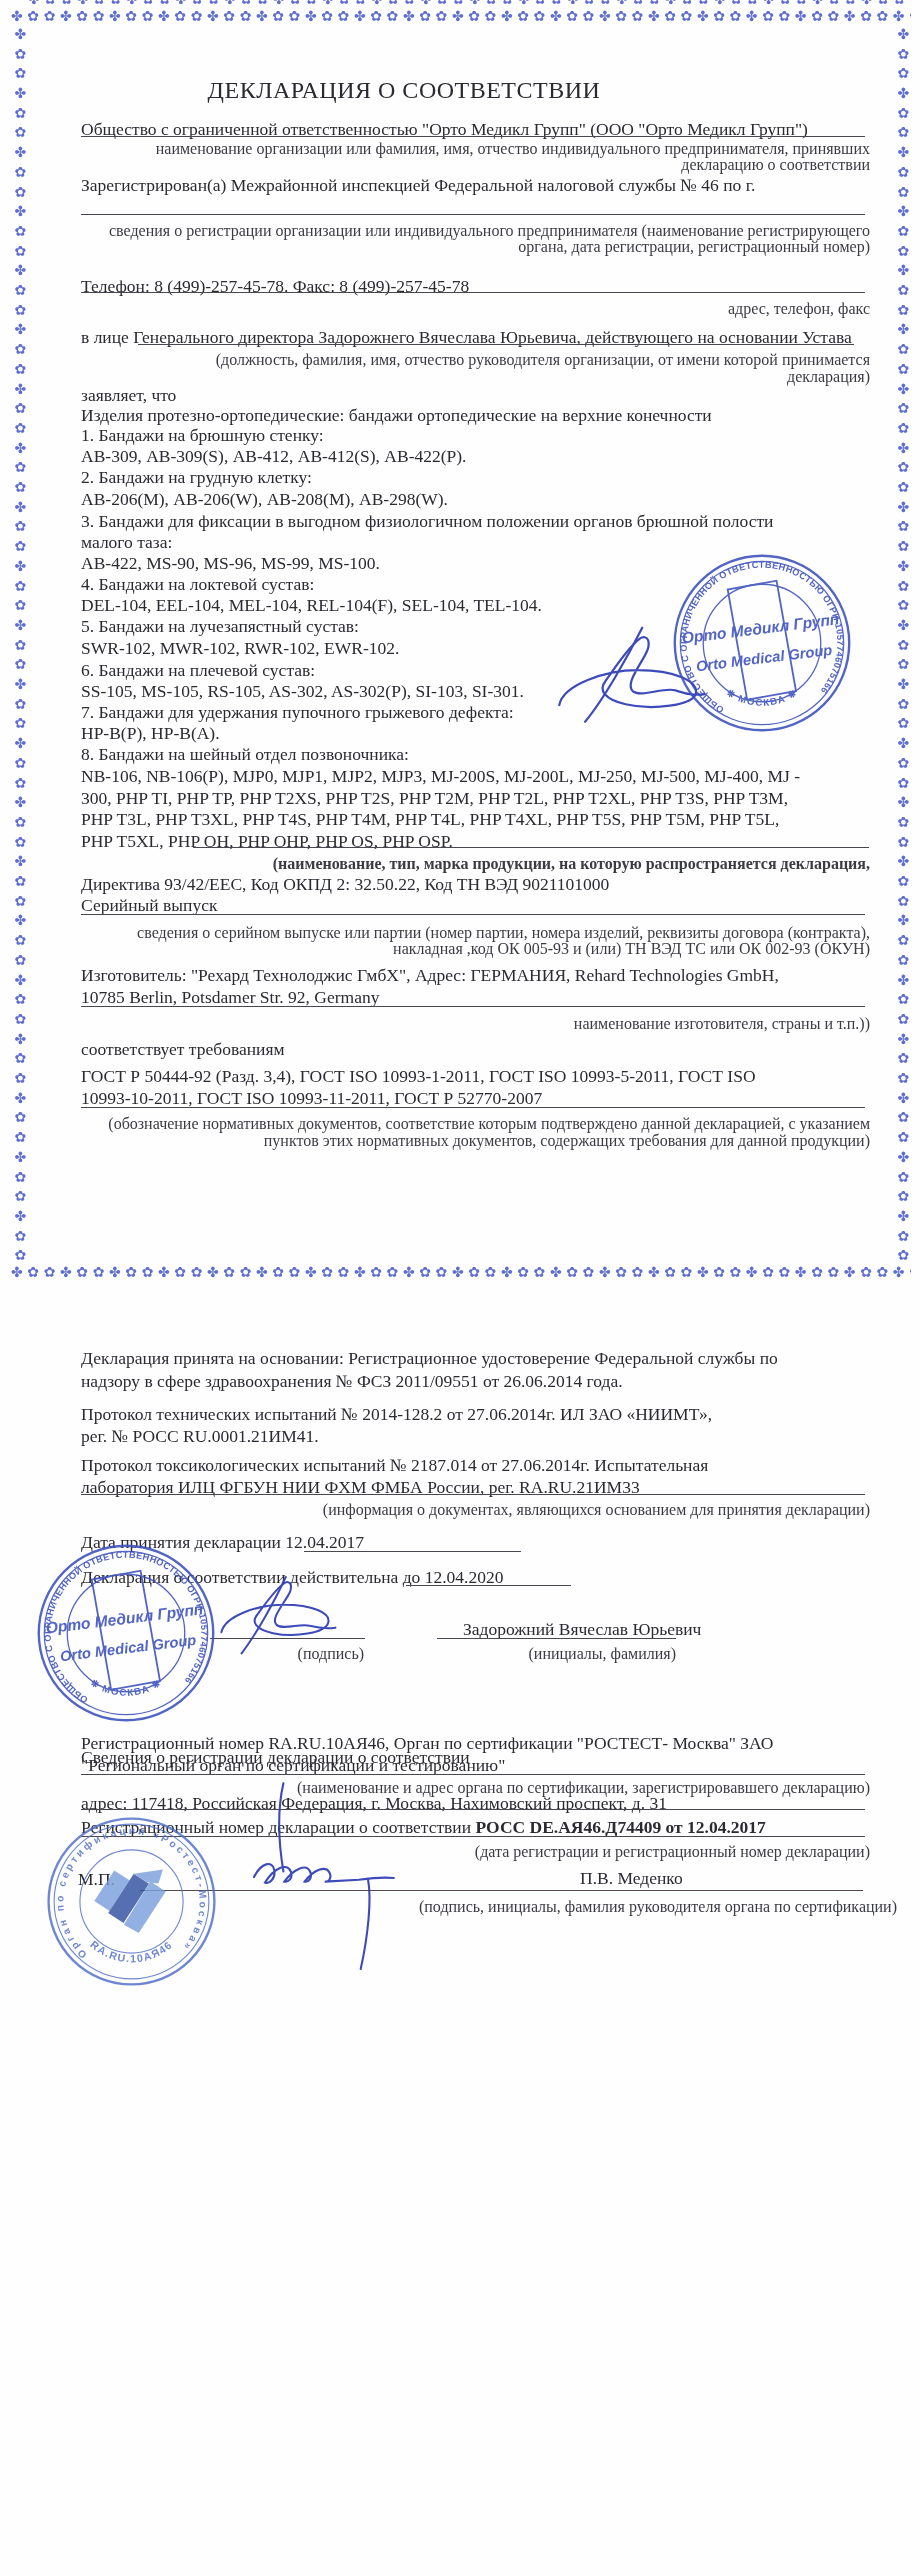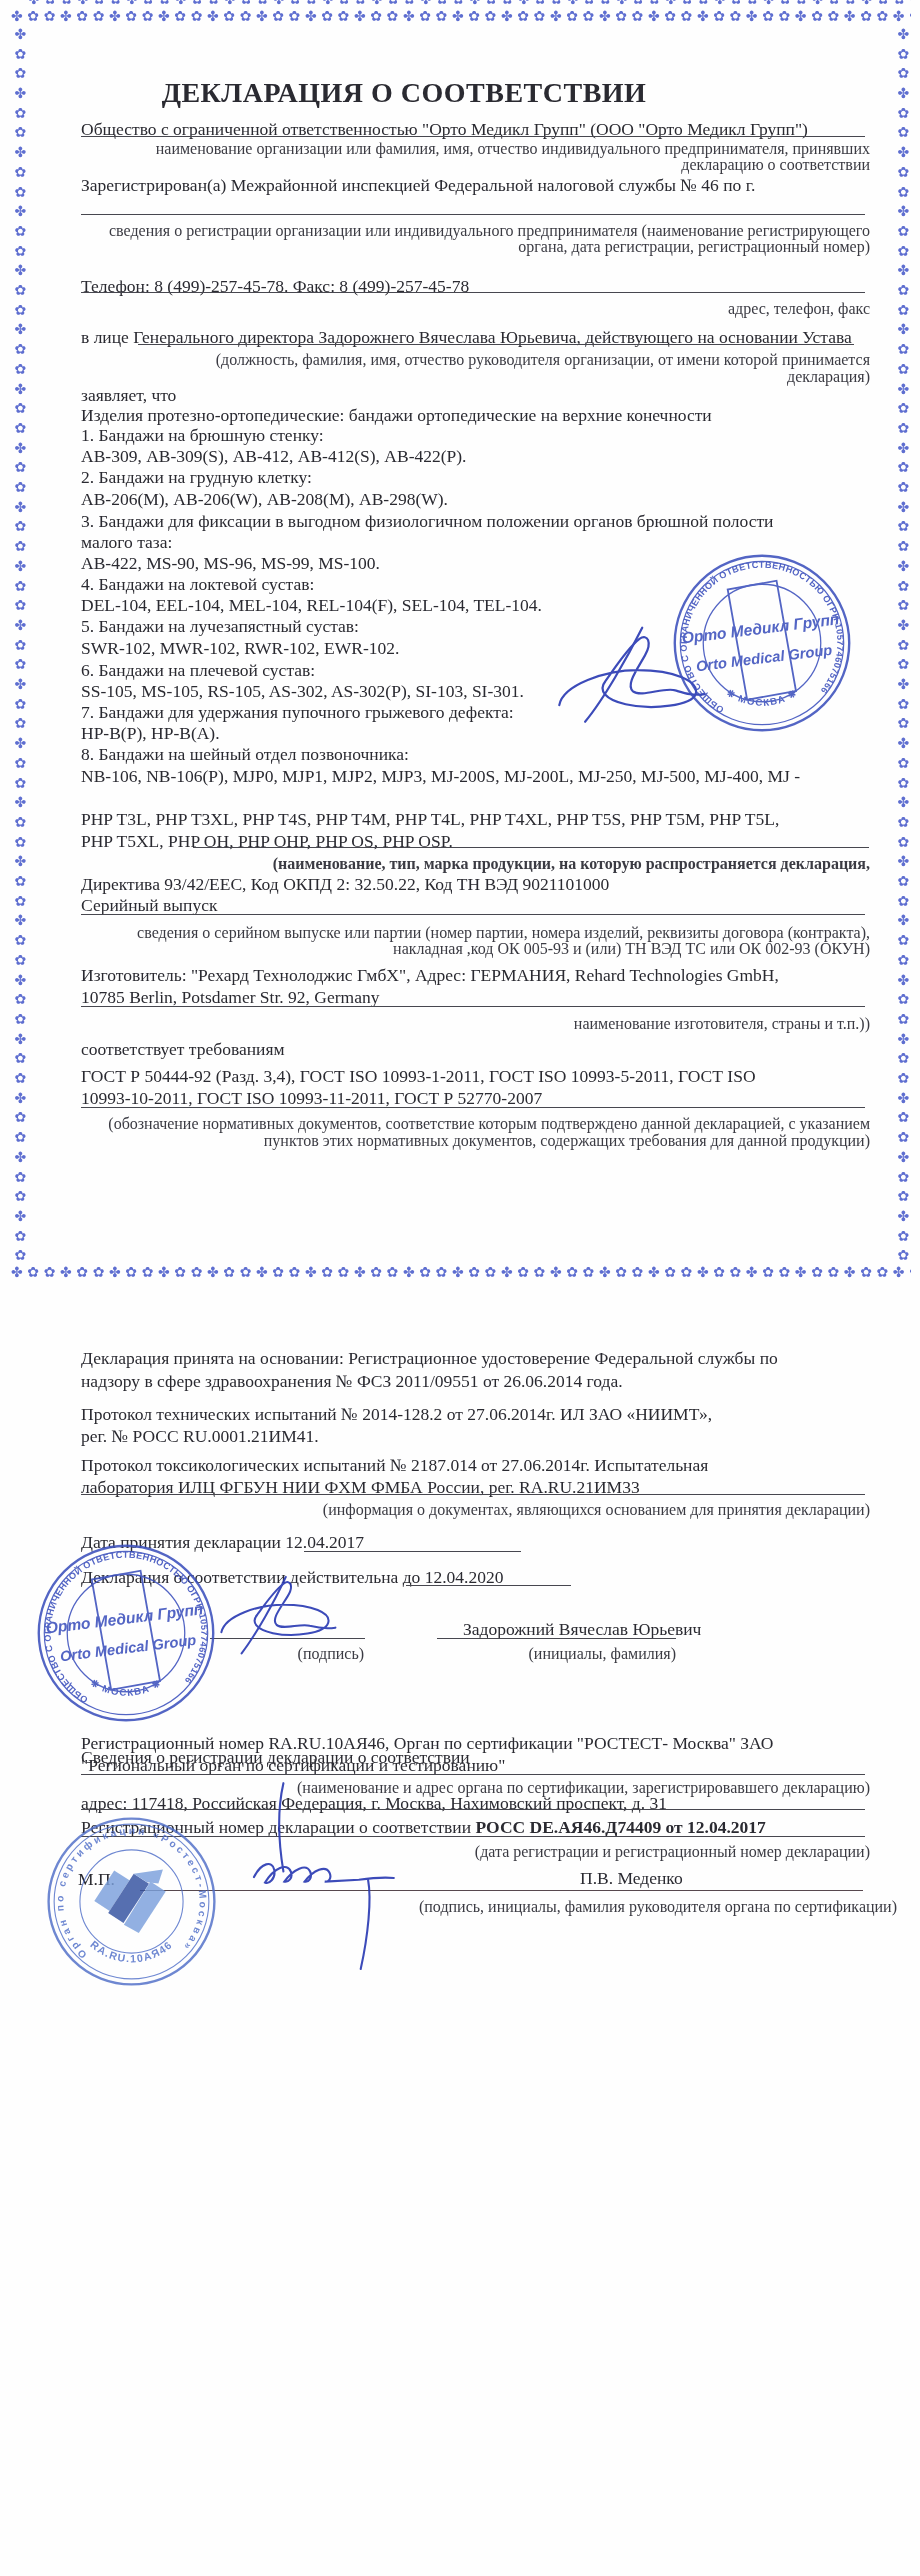--- a/index.html
+++ b/index.html
@@ -1,21 +1,21 @@
 <!DOCTYPE html>
 <html style="font-size:14.7px"><head>
 <meta charset="utf-8">
 <style>
   html,body{margin:0;padding:0;background:#ffffff;}
   .doc{position:relative;width:920px;height:2576px;background:#fefefe;overflow:hidden;
        font-family:"Liberation Serif",serif;color:#2a2a31;}
   .t{position:absolute;left:81px;font-size:17.5px;white-space:nowrap;color:#2a2a31;}
   .c{position:absolute;left:60px;width:810px;text-align:right;font-size:16px;color:#3b3b43;white-space:nowrap;}
   .ln{position:absolute;height:0;border-top:1.5px solid #47474f;}
-  .title{position:absolute;left:0;width:808px;text-align:center;font-size:28px;font-weight:700;letter-spacing:0.5px;}
+  .title{position:absolute;left:0;width:808px;text-align:center;font-size:24px;font-weight:400;letter-spacing:0.5px;}
   .orn{color:#5e6ed0;}
   .hborder{position:absolute;left:11px;width:900px;font-size:14px;letter-spacing:4.6px;
            white-space:nowrap;overflow:hidden;font-family:"DejaVu Sans",sans-serif;}
   .vborder{position:absolute;width:18.4px;font-size:14px;letter-spacing:3.7px;overflow:hidden;
            writing-mode:vertical-rl;text-orientation:upright;font-family:"DejaVu Sans",sans-serif;}
   .clip{position:absolute;left:28px;width:883px;top:0;height:6.4px;overflow:hidden;}
   .clip .hborder{top:-9.2px;left:0;}
   .stamp{position:absolute;opacity:.88;}
   .sig{position:absolute;opacity:.92;}
   .b{font-weight:700;}
@@ -68,20 +68,21 @@
   <div class="t" style="top:574px;">4. Бандажи на локтевой сустав:</div>
   <div class="t" style="top:595px;">DEL-104, EEL-104, MEL-104, REL-104(F), SEL-104, TEL-104.</div>
   <div class="t" style="top:616px;">5. Бандажи на лучезапястный сустав:</div>
   <div class="t" style="top:638px;">SWR-102, MWR-102, RWR-102, EWR-102.</div>
   <div class="t" style="top:660px;">6. Бандажи на плечевой сустав:</div>
   <div class="t" style="top:681px;">SS-105, MS-105, RS-105, AS-302, AS-302(P), SI-103, SI-301.</div>
   <div class="t" style="top:702px;">7.  Бандажи для удержания пупочного грыжевого дефекта:</div>
   <div class="t" style="top:723px;">НР-В(Р), НР-В(А).</div>
   <div class="t" style="top:744px;">8. Бандажи на шейный отдел позвоночника:</div>
   <div class="t" style="top:766px;">NB-106, NB-106(P), MJP0, MJP1, MJP2, MJP3, MJ-200S, MJ-200L, MJ-250, MJ-500, MJ-400, MJ -</div>
+  <div class="t" style="top:788px;">300, PHP TI, PHP TP, PHP T2XS, PHP T2S, PHP T2M, PHP T2L, PHP T2XL, PHP T3S, PHP T3M,</div>
   <div class="t" style="top:809px;">PHP T3L, PHP T3XL, PHP T4S, PHP T4M, PHP T4L, PHP T4XL, PHP T5S, PHP T5M, PHP T5L,</div>
   <div class="t" style="top:831px;">PHP T5XL, PHP OH, PHP OHP, PHP OS, PHP OSP.</div>
   <div class="ln" style="top:847px;left:193px;width:676px;"></div>
   <div class="c" style="top:855px;font-weight:bold;">(наименование, тип, марка продукции, на которую распространяется декларация,</div>
 
   <div class="t" style="top:874px;">Директива 93/42/ЕЕС, Код ОКПД 2:  32.50.22, Код ТН ВЭД 9021101000</div>
   <div class="t" style="top:895px;">Серийный выпуск</div>
   <div class="ln" style="top:914px;left:81px;width:784px;"></div>
   <div class="c" style="top:924px;">сведения о серийном выпуске или партии (номер партии, номера изделий, реквизиты договора (контракта),</div>
   <div class="c" style="top:940px;">накладная ,код ОК 005-93 и (или) ТН ВЭД ТС или ОК 002-93 (ОКУН)</div>

